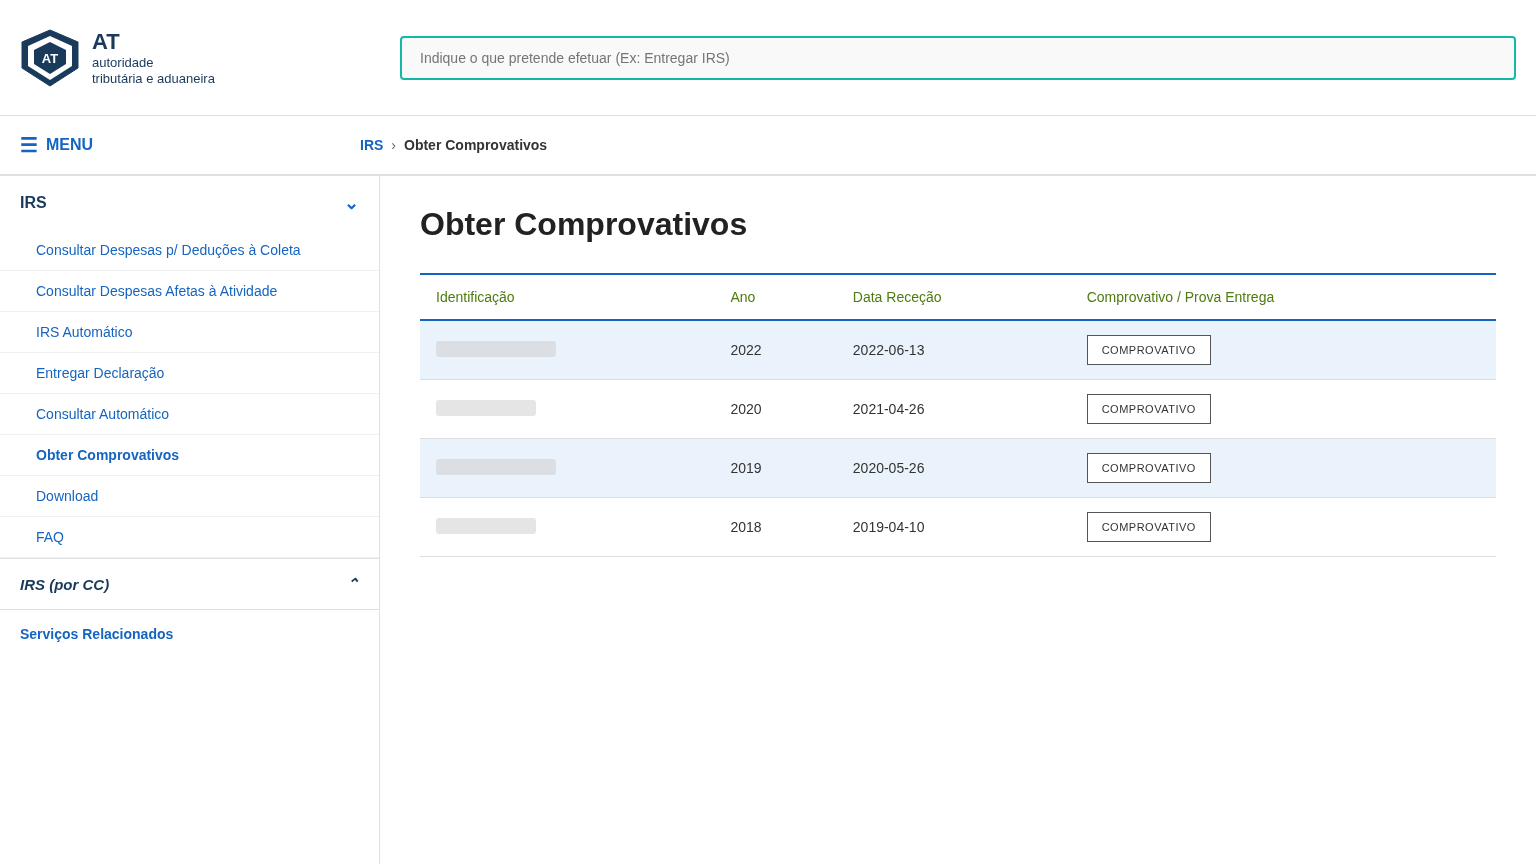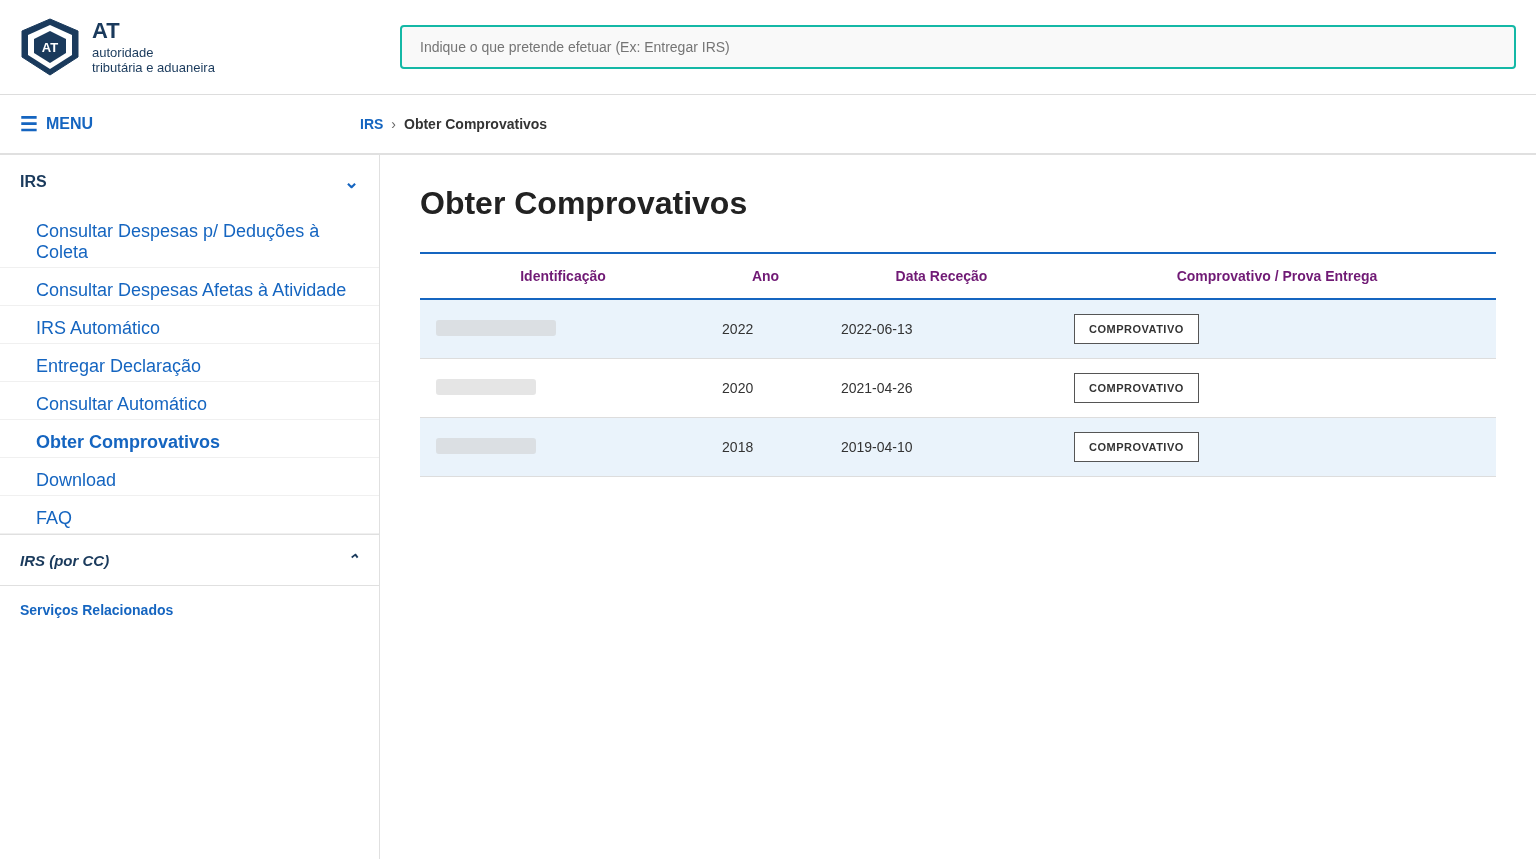--- a/index.html
+++ b/index.html
@@ -5,21 +5,21 @@
     * { box-sizing: border-box; margin: 0; padding: 0; }
     body { font-family: Arial, sans-serif; font-size: 14px; color: #333; background: #fff; }
 
     
     .header {
       display: flex;
       align-items: center;
       padding: 10px 20px;
       background: #fff;
       border-bottom: 1px solid #ddd;
-      height: 95px;
+      height: 116px;
     }
     .logo-area {
       display: flex;
       align-items: center;
       gap: 12px;
       width: 380px;
       flex-shrink: 0;
     }
     .logo-shield {
       width: 60px;
@@ -114,23 +114,23 @@
       font-size: 16px;
       font-weight: bold;
       color: #1a3a5c;
       cursor: pointer;
     }
     .sidebar-section-header .chevron {
       color: #1565c0;
       font-size: 18px;
     }
     .sidebar-item {
-      padding: 12px 20px 4px 36px;
-      color: #1565c0;
-      font-size: 18px;
+      padding: 12px 20px 12px 36px;
+      color: #1565c0;
+      font-size: 14px;
       cursor: pointer;
       border-bottom: 1px solid #f0f0f0;
     }
     .sidebar-item.active {
       font-weight: bold;
     }
     .irs-por-cc-header {
       display: flex;
       align-items: center;
       justify-content: space-between;
@@ -163,25 +163,25 @@
       margin-bottom: 30px;
     }
 
     
     .data-table {
       width: 100%;
       border-collapse: collapse;
       border-top: 2px solid #1565c0;
     }
     .data-table th {
-      text-align: center;
+      text-align: left;
       padding: 14px 16px;
       font-size: 14px;
-      font-weight: bold;
-      color: #701a75;
+      font-weight: normal;
+      color: #4d7c0f;
       border-bottom: 2px solid #1565c0;
       background: #fff;
     }
     .data-table td {
       padding: 14px 16px;
       font-size: 14px;
       color: #333;
       border-bottom: 1px solid #ddd;
     }
     .data-table tr:nth-child(odd) {
@@ -199,21 +199,21 @@
       opacity: 0.5;
     }
     .id-placeholder.short {
       width: 100px;
     }
     .comprovativo-btn {
       padding: 8px 14px;
       border: 1px solid #555;
       background: #fff;
       font-size: 11px;
-      font-weight: bold;
+      font-weight: normal;
       letter-spacing: 0.5px;
       cursor: pointer;
       color: #333;
     }
   </style>
 </head>
 <body>
 
 <div class="header">
   <div class="logo-area">
@@ -306,20 +306,26 @@
             <td>2022-06-13</td>
             <td><button class="comprovativo-btn">COMPROVATIVO</button></td>
           </tr>
           <tr>
             <td><span class="id-placeholder short"></span></td>
             <td>2020</td>
             <td>2021-04-26</td>
             <td><button class="comprovativo-btn">COMPROVATIVO</button></td>
           </tr>
           <tr>
+            <td><span class="id-placeholder"></span></td>
+            <td>2019</td>
+            <td>2020-05-26</td>
+            <td><button class="comprovativo-btn">COMPROVATIVO</button></td>
+          </tr>
+          <tr>
             <td><span class="id-placeholder short"></span></td>
             <td>2018</td>
             <td>2019-04-10</td>
             <td><button class="comprovativo-btn">COMPROVATIVO</button></td>
           </tr>
         </tbody>
     </table>
   </div>
 </div>
 

